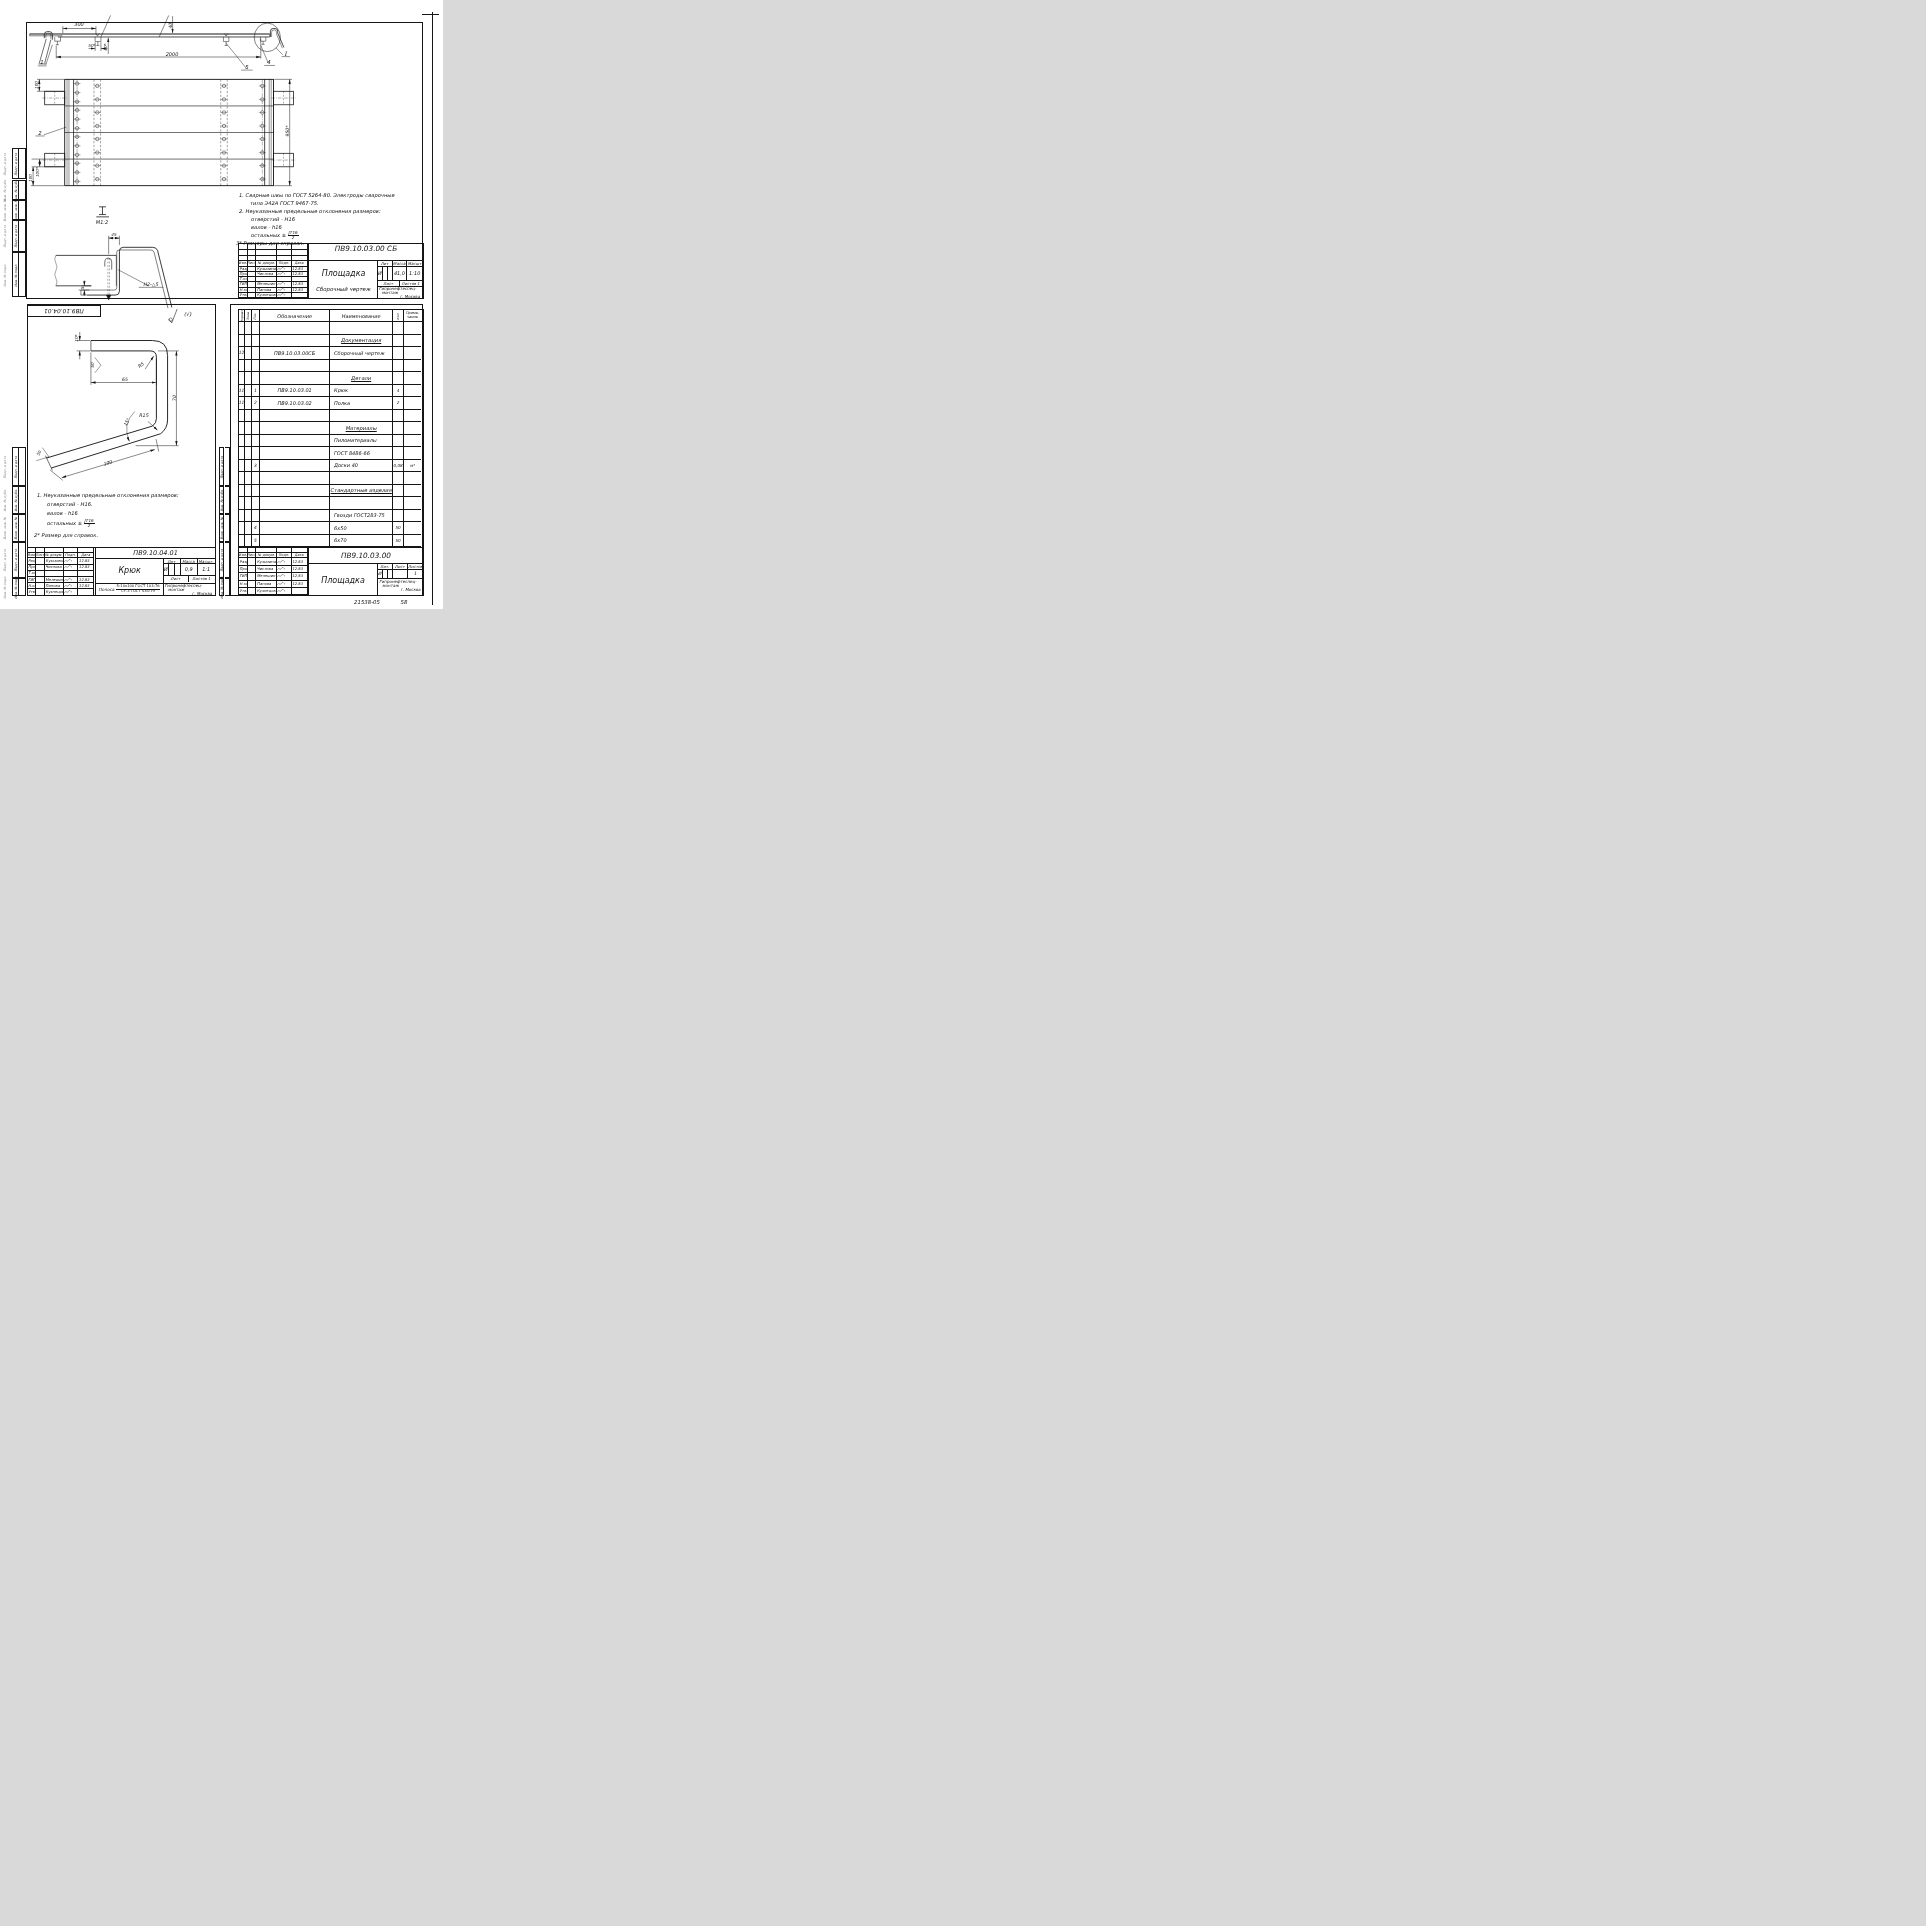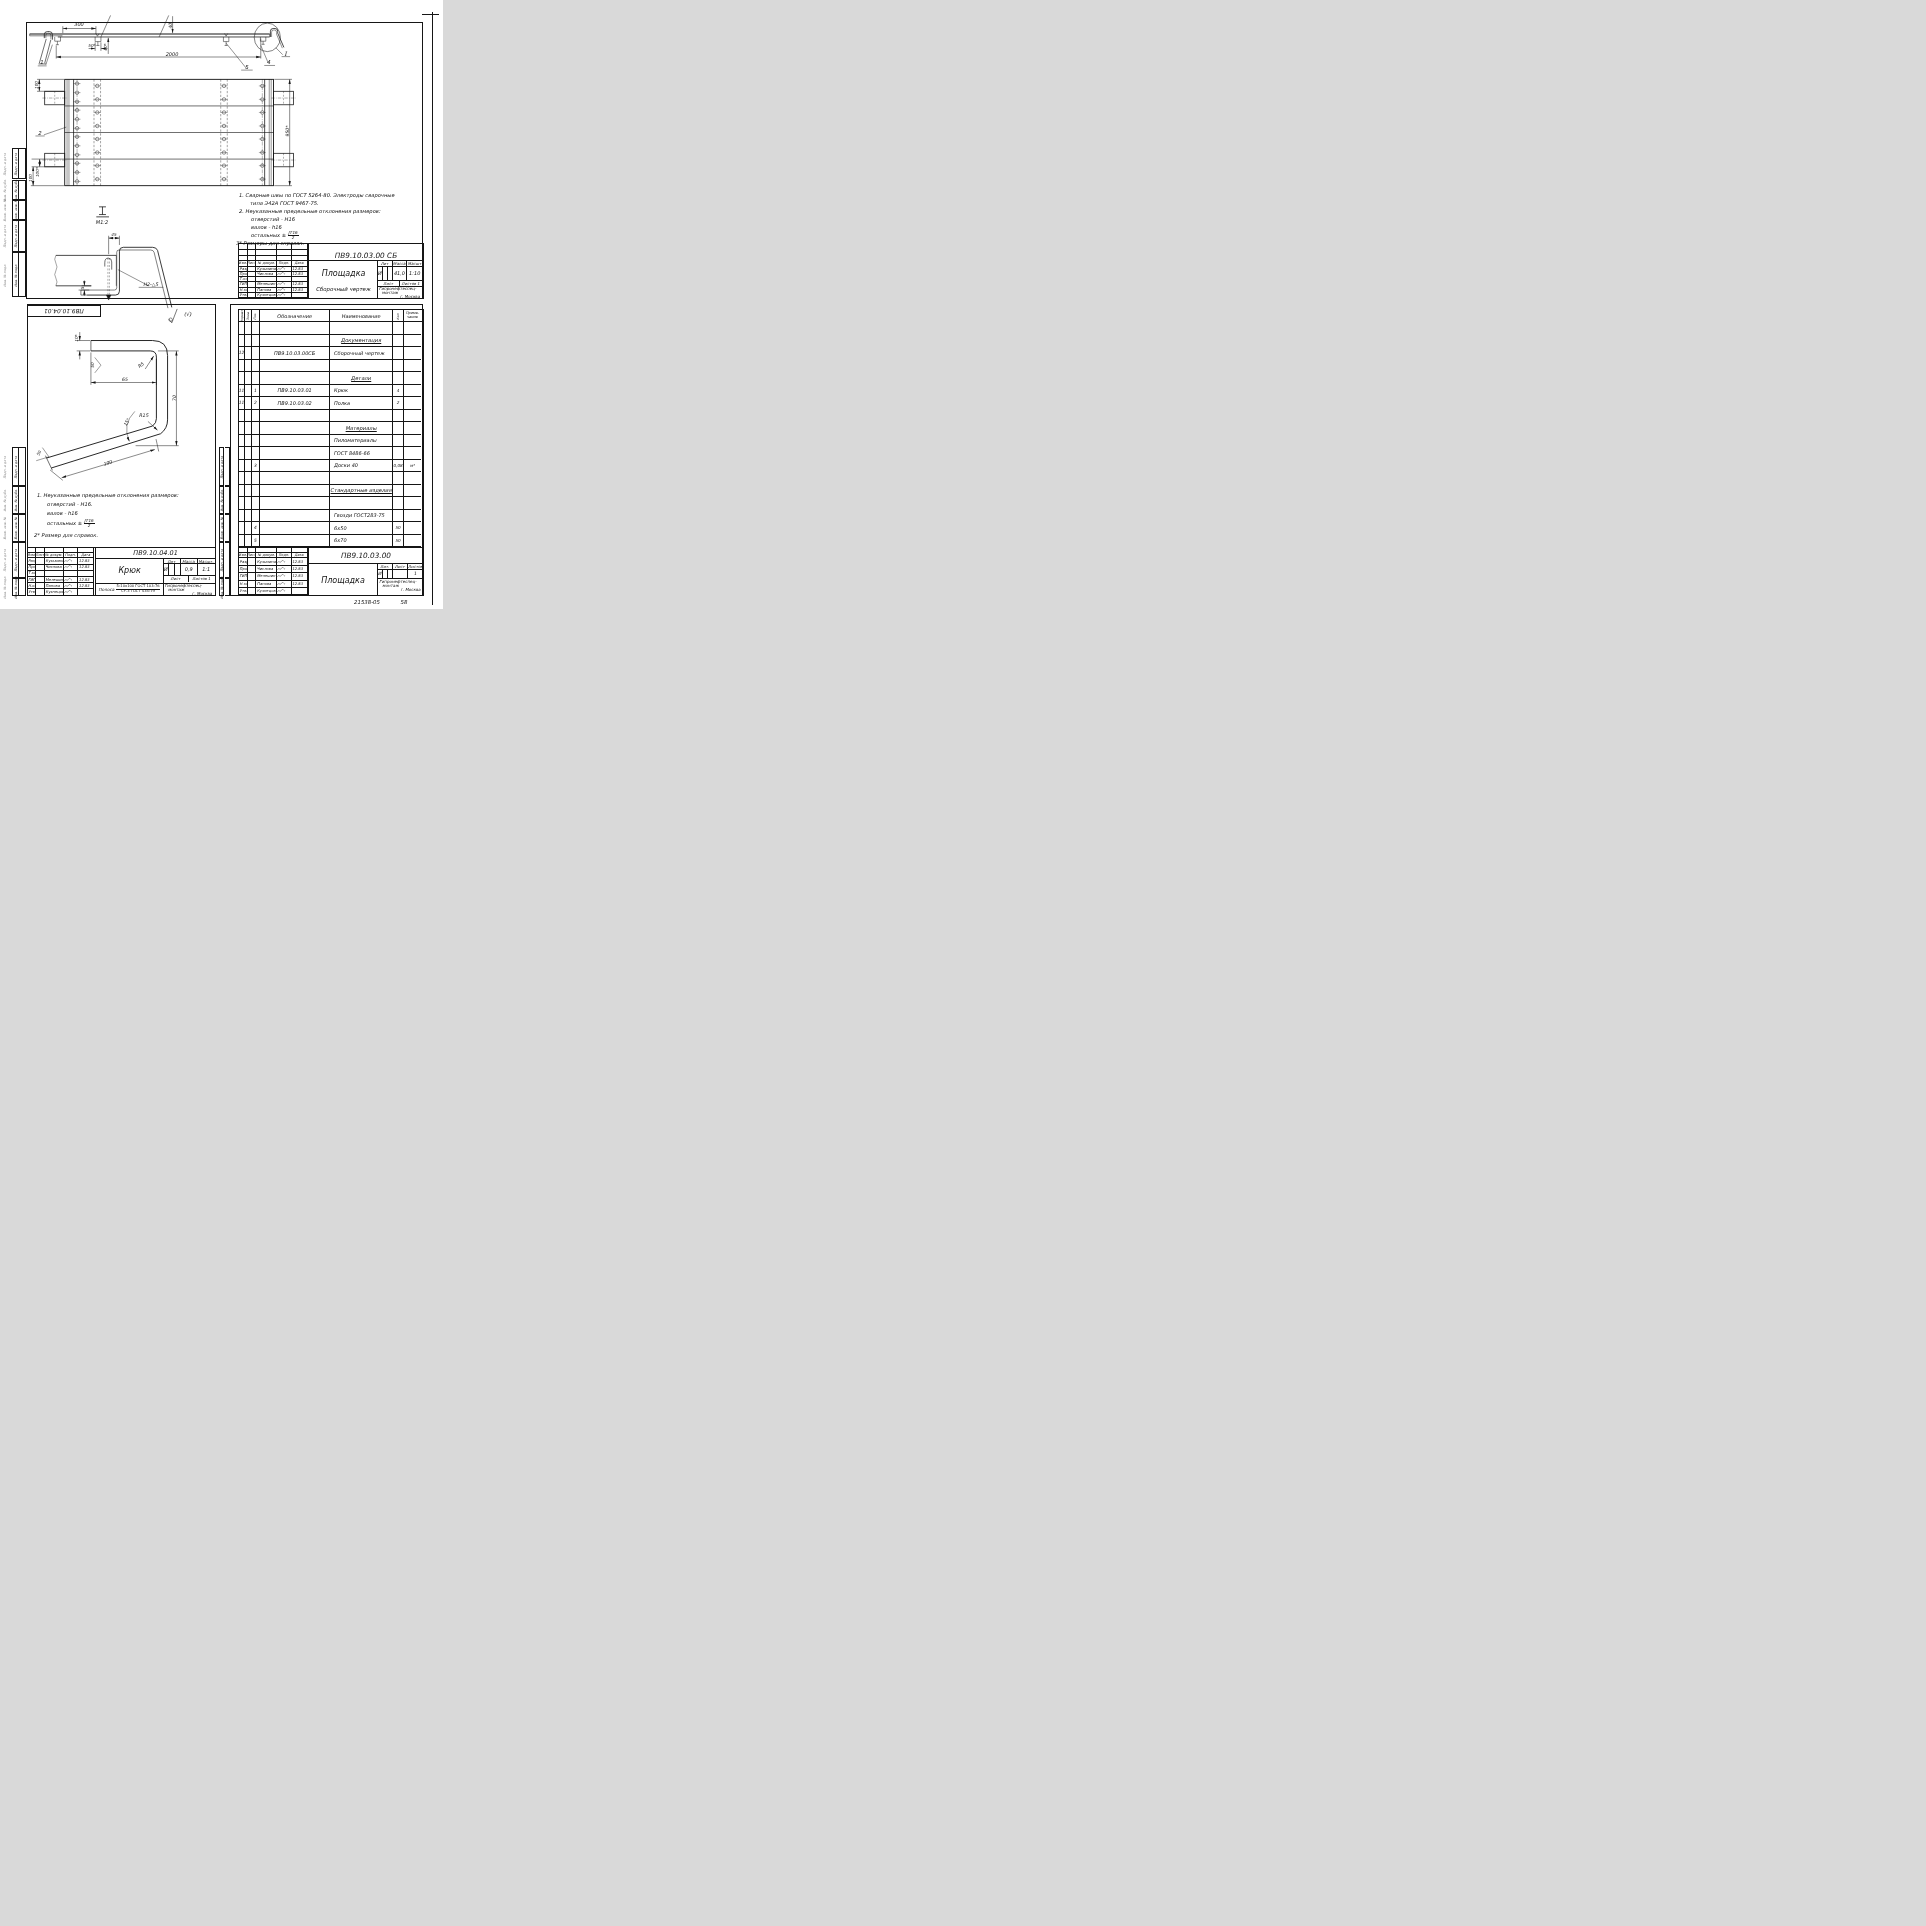--- a/index.html
+++ b/index.html
@@ -427,21 +427,21 @@
           <div class="cellB" style="width: 14.3px; overflow: hidden; display: flex; align-items: center;">
             <svg width="8.5" height="3.9" viewBox="0 0 22 10">
               <path d="M1,7 C5,0 8,10 12,3 S18,8 21,4" fill="none" stroke="#151515" stroke-width="1.1"></path>
             </svg>
           </div>
           <div class="cellB" style="width: 16px; overflow: hidden; display: flex; align-items: center;">
             <span class="t" style="font-size: 3.7px; padding-left: 0.8px;"></span>
           </div>
         </div>
       </div>
-    <div class="abs" style="left:69px;top:0;width:115px;height:17px;border-left:1px solid #161616;border-bottom:1px solid #161616;box-sizing:border-box;display:flex;align-items:flex-end;justify-content:center;">
+    <div class="abs" style="left:69px;top:0;width:115px;height:17px;border-left:1px solid #161616;border-bottom:1px solid #161616;box-sizing:border-box;display:flex;align-items:flex-start;justify-content:center;">
       <span class="t" style="font-size:7.3px;">ПВ9.10.03.00 СБ</span>
     </div>
     <div class="abs" style="left:69px;top:17px;width:70px;height:37px;border-left:1px solid #161616;box-sizing:border-box;">
       <span class="hc t" style="left:50%;top:32%;font-size:8px;">Площадка</span>
       <span class="hc t" style="left:50%;top:76%;font-size:5.4px;">Сборочный чертеж</span>
     </div>
     <div class="abs" style="left:138px;top:17px;width:45px;height:37px;border-left:1px solid #161616;box-sizing:border-box;">
       <div style="display:flex;height:5.8px;border-bottom:0.5px solid #161616;box-sizing:border-box;">
         <span class="t" style="width:14.6px;text-align:center;font-size:3.9px;border-right:0.5px solid #161616;box-sizing:border-box;">Лит</span>
         <span class="t" style="width:15px;text-align:center;font-size:3.9px;border-right:0.5px solid #161616;box-sizing:border-box;">Масса</span>

